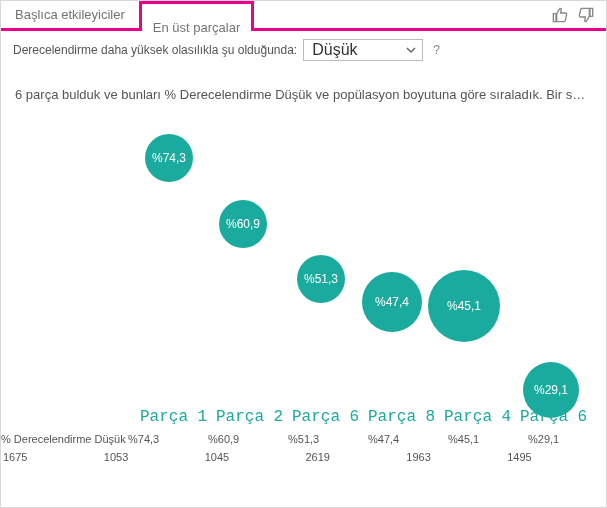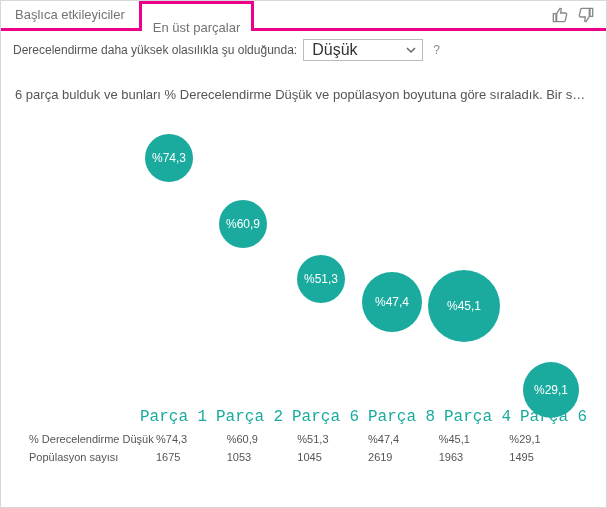--- a/index.html
+++ b/index.html
@@ -102,21 +102,21 @@
   .col-labels .col {
     flex: 1;
     color: #1aab9e;
     font-size: 16px;
     padding-left: 2px;
     font-family: Liberation Mono, monospace;
   }
   .data-row {
     display: flex;
     padding: 3px 0;
-    margin: 0 28px;
+    margin: 0 0;
     font-size: 11px;
     color: #555;
   }
   .data-row .row-label { width: 125px; color: #555; }
   .data-row .cell { flex: 1; padding-left: 2px; }
 </style>
 </head>
 <body>
 
 <div class="tabbar">
@@ -173,20 +173,19 @@
 <div class="data-row">
   <div class="row-label">% Derecelendirme Düşük</div>
   <div class="cell">%74,3</div>
   <div class="cell">%60,9</div>
   <div class="cell">%51,3</div>
   <div class="cell">%47,4</div>
   <div class="cell">%45,1</div>
   <div class="cell">%29,1</div>
 </div>
 <div class="data-row">
-  <div class="row-label">Popülasyon sayısı</div>
   <div class="cell">1675</div>
   <div class="cell">1053</div>
   <div class="cell">1045</div>
   <div class="cell">2619</div>
   <div class="cell">1963</div>
   <div class="cell">1495</div>
 </div>
 
 </body></html>

